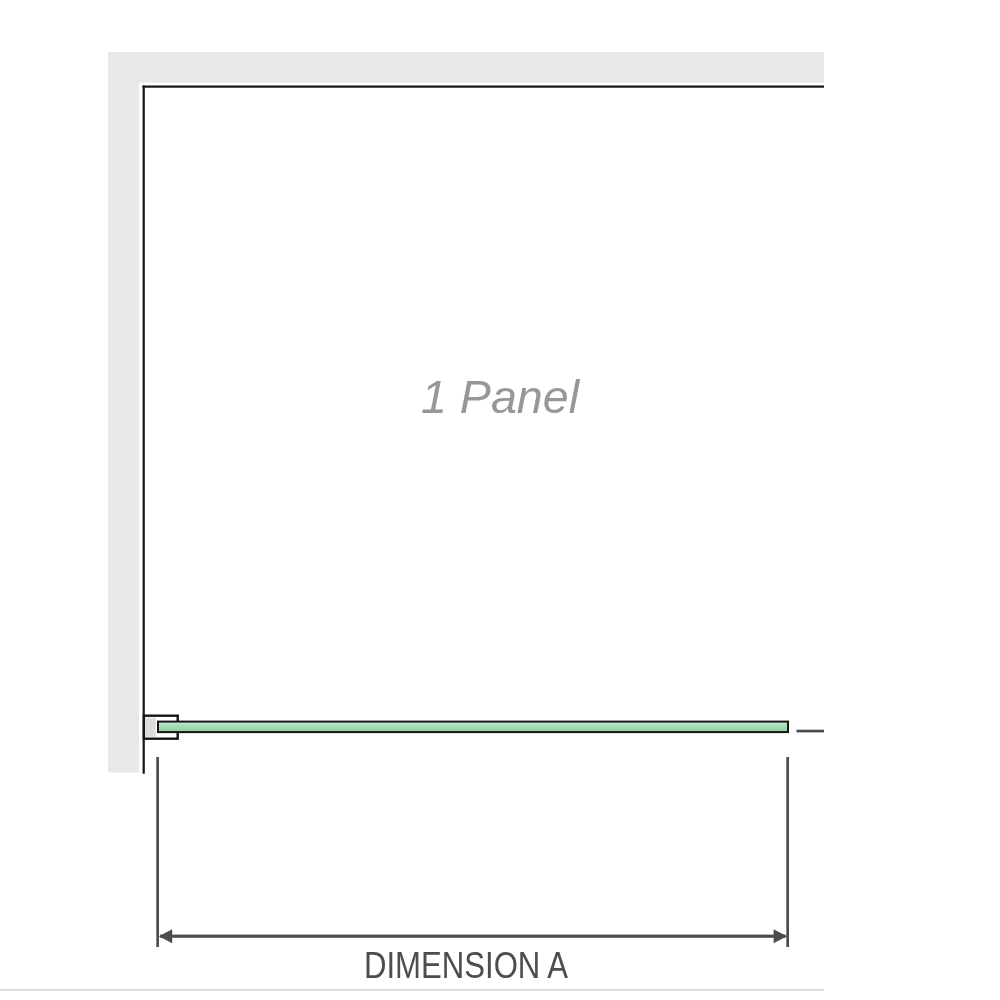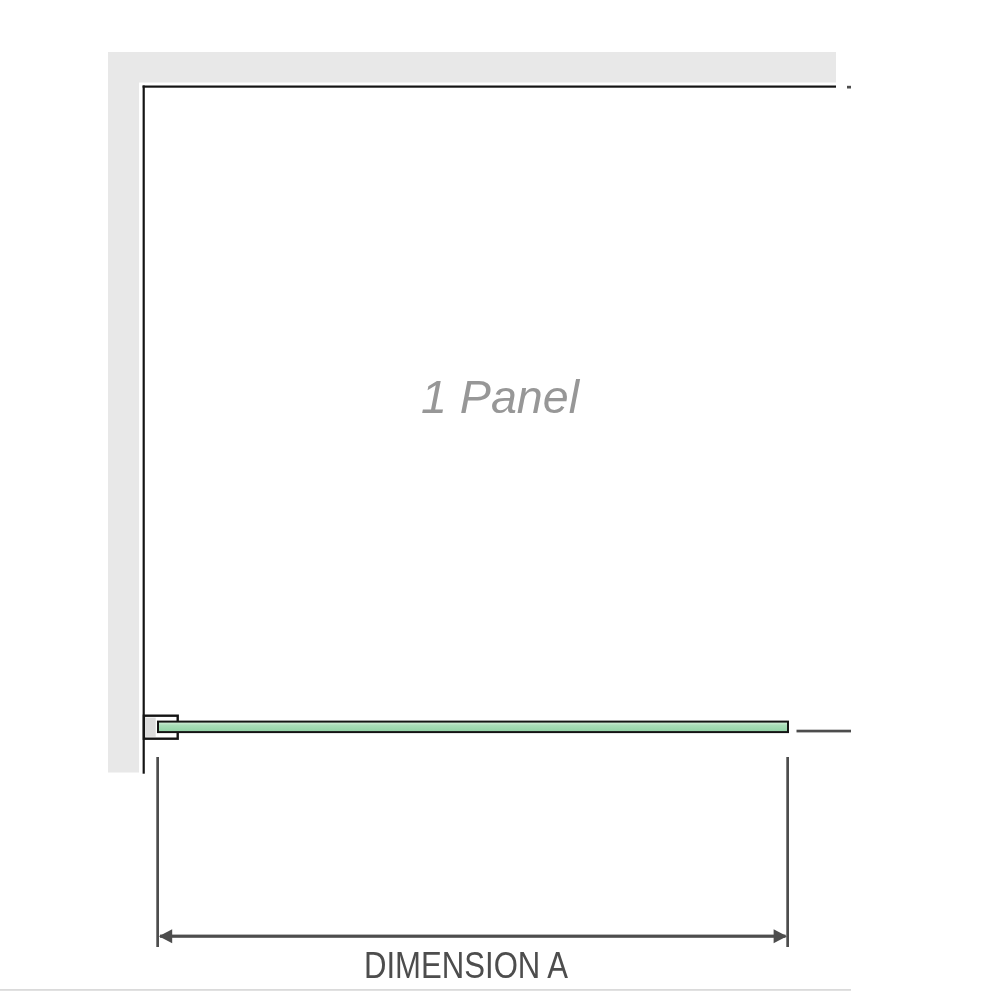--- a/index.html
+++ b/index.html
@@ -1,17 +1,17 @@
 <!DOCTYPE html>
 <html><head>
 <meta charset="utf-8">
 <style>
   html,body{margin:0;padding:0;background:#ffffff;}
   .stage{position:relative;width:824px;height:1000px;overflow:hidden;
-         font-family:"Liberation Sans", sans-serif;padding-left:27px;}
+         font-family:"Liberation Sans", sans-serif;}
   svg{position:absolute;left:0;top:0;}
 </style>
 </head>
 <body>
 <div class="stage">
 <svg width="1000" height="1000" viewBox="0 0 1000 1000">
   <defs>
     <linearGradient id="glass" x1="0" y1="0" x2="0" y2="1">
       <stop offset="0" stop-color="#ddf1e1"></stop>
       <stop offset="0.35" stop-color="#a9ddb8"></stop>

